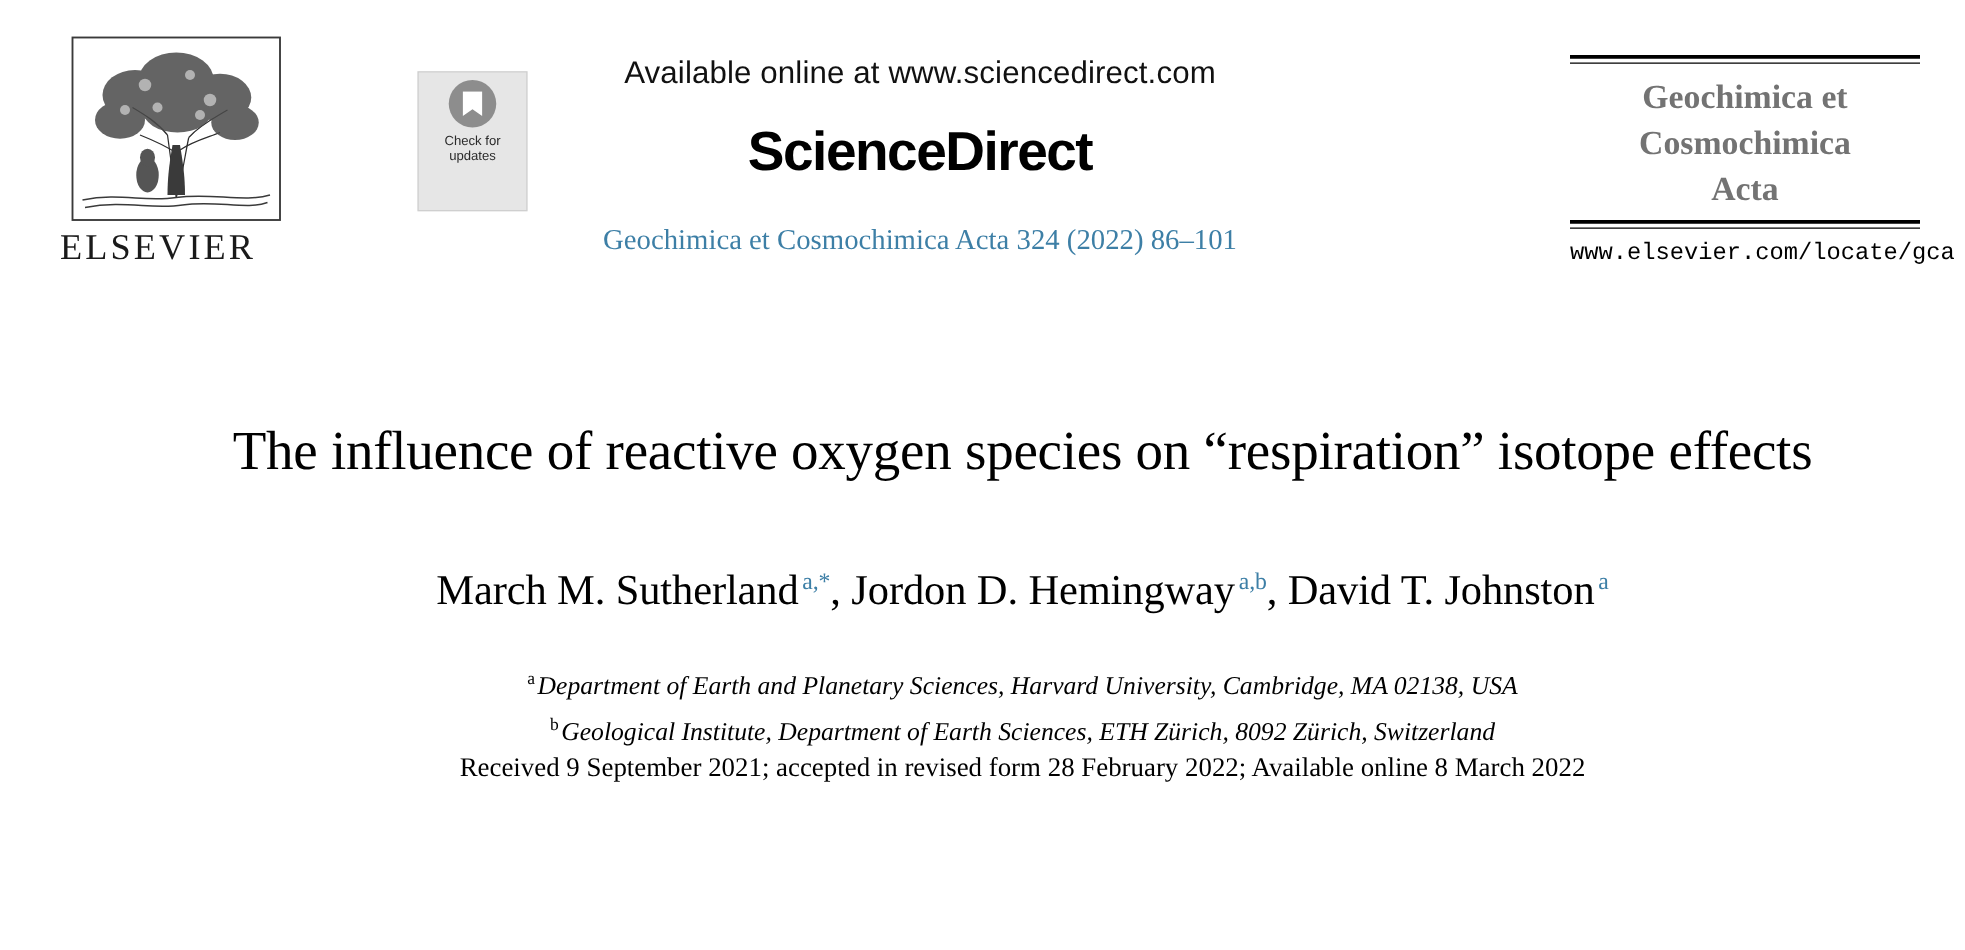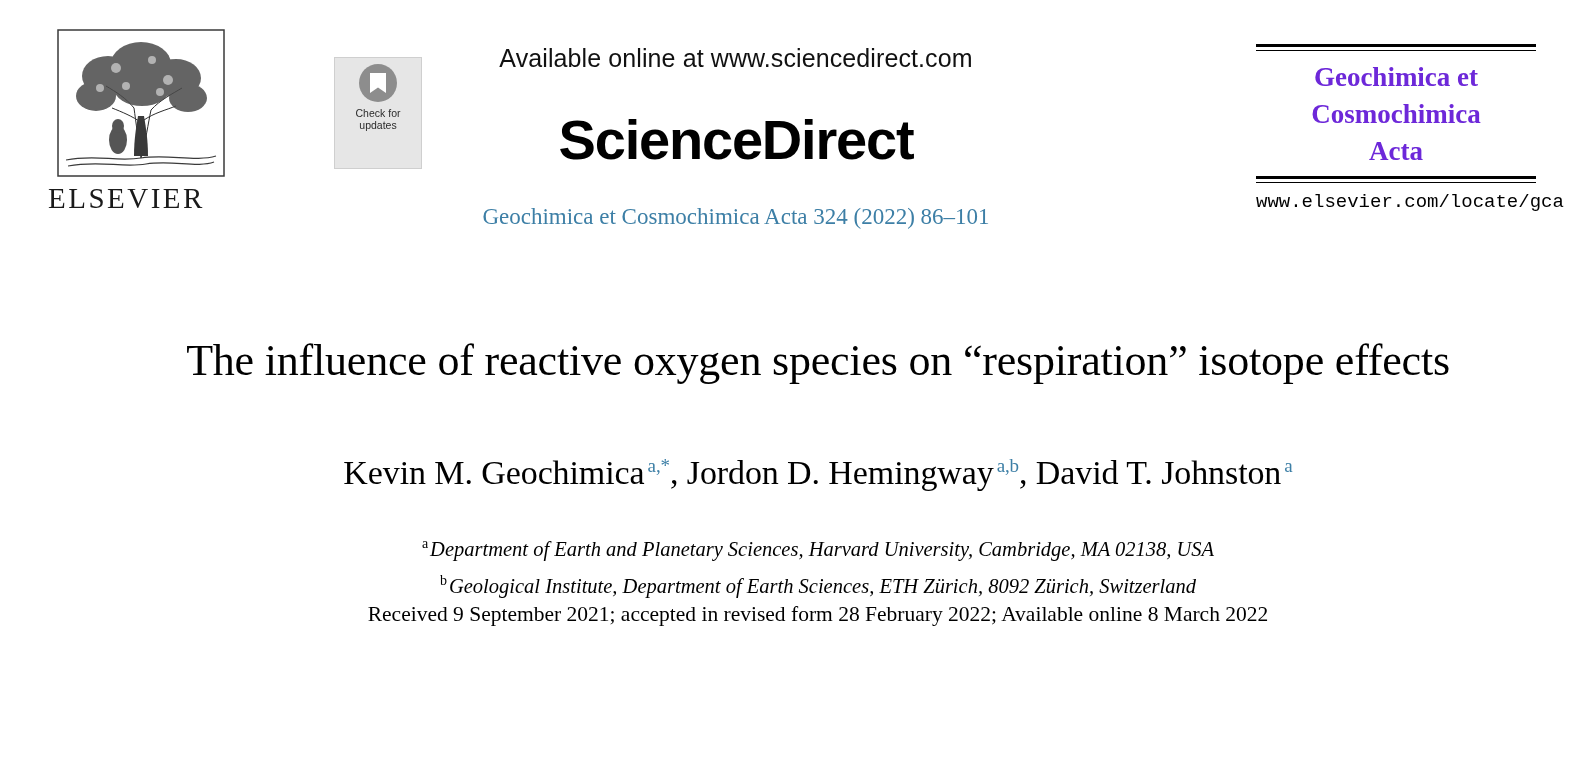--- a/index.html
+++ b/index.html
@@ -96,23 +96,23 @@
   }
   .sd-available {
     font-family: "Liberation Sans", sans-serif;
     font-size: 25px;
     color: #111111;
     letter-spacing: 0.1px;
   }
   .sd-wordmark {
     font-family: "Liberation Sans", sans-serif;
     font-weight: bold;
-    font-size: 56px;
+    font-size: 44px;
     letter-spacing: -1.2px;
-    margin-top: 34px;
+    margin-top: 24px;
     color: #000000;
   }
   .sd-citation {
     font-family: "Liberation Serif", serif;
     font-size: 23px;
     color: #3d7fa6;
     margin-top: 32px;
   }
 
   
@@ -130,21 +130,21 @@
   .rule-thin {
     border-top: 1px solid #000;
     margin-top: 3px;
   }
   .journal-name {
     font-family: "Liberation Serif", serif;
     font-weight: bold;
     font-size: 27px;
     line-height: 37px;
     margin: 8px 0 6px 0;
-    color: #6d28d9;
+    color: #737373;
   }
   .journal-url {
     font-family: Liberation Mono, monospace;
     font-size: 19px;
     margin-top: 8px;
     color: #000;
     text-align: left;
   }
 
   
@@ -268,21 +268,21 @@
     <div class="rule-thin"></div>
     <div class="journal-url">www.elsevier.com/locate/gca</div>
   </div>
 </div>
 
 <div class="article">
 
   <h1 class="title">The influence of reactive oxygen species on “respiration” isotope effects</h1>
 
   <div class="authors">
-    <span><span>Kevin M. Geochimica</span><sup>a,*</sup></span><span>, </span><span><span>Jordon D. Hemingway</span><sup>a,b</sup></span><span>, </span><span><span>David T. Johnston</span><sup>a</sup></span>
+    <span><span>March M. Sutherland</span><sup>a,*</sup></span><span>, </span><span><span>Jordon D. Hemingway</span><sup>a,b</sup></span><span>, </span><span><span>David T. Johnston</span><sup>a</sup></span>
   </div>
 
   <div class="affil">
     <div><sup>a</sup><span>Department of Earth and Planetary Sciences, Harvard University, Cambridge, MA 02138, USA</span></div>
     <div><sup>b</sup><span>Geological Institute, Department of Earth Sciences, ETH Zürich, 8092 Zürich, Switzerland</span></div>
   </div>
 
   <div class="received">Received 9 September 2021; accepted in revised form 28 February 2022; Available online 8 March 2022</div>
 </div>
 

